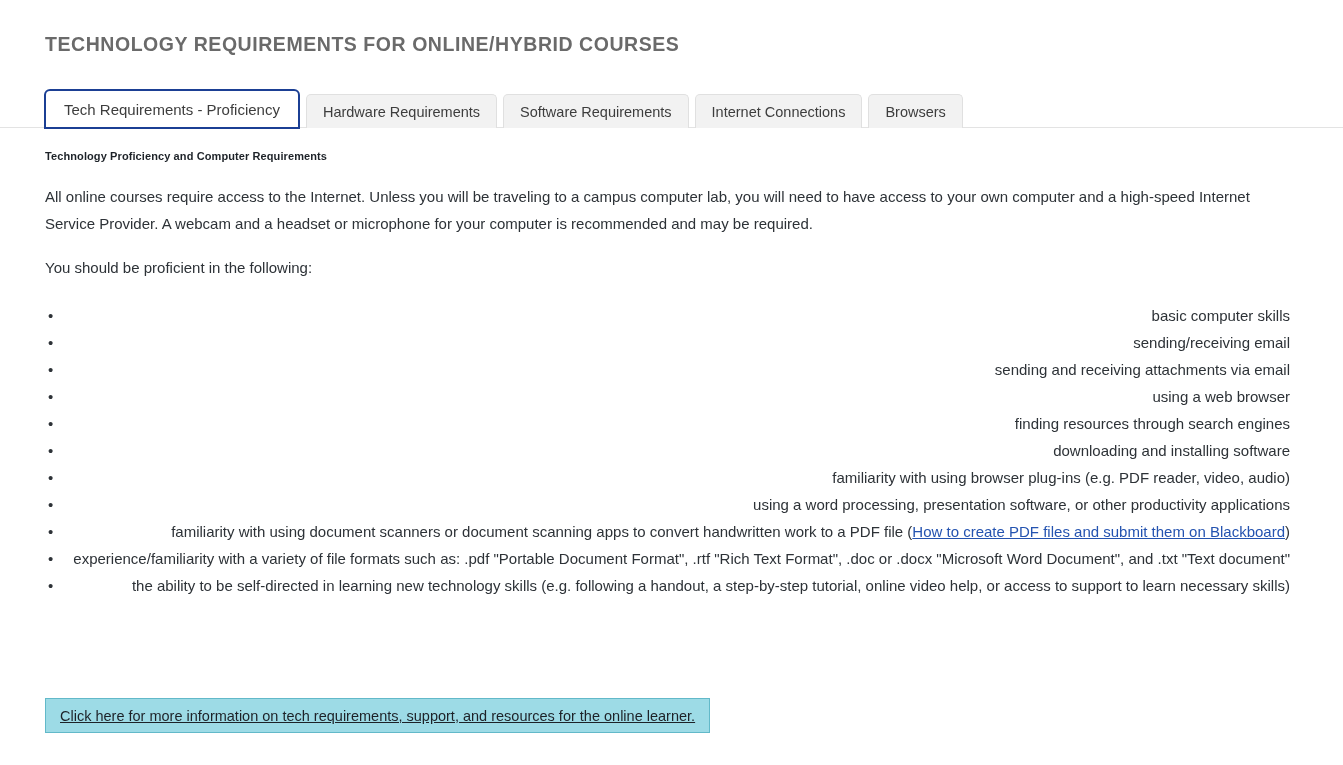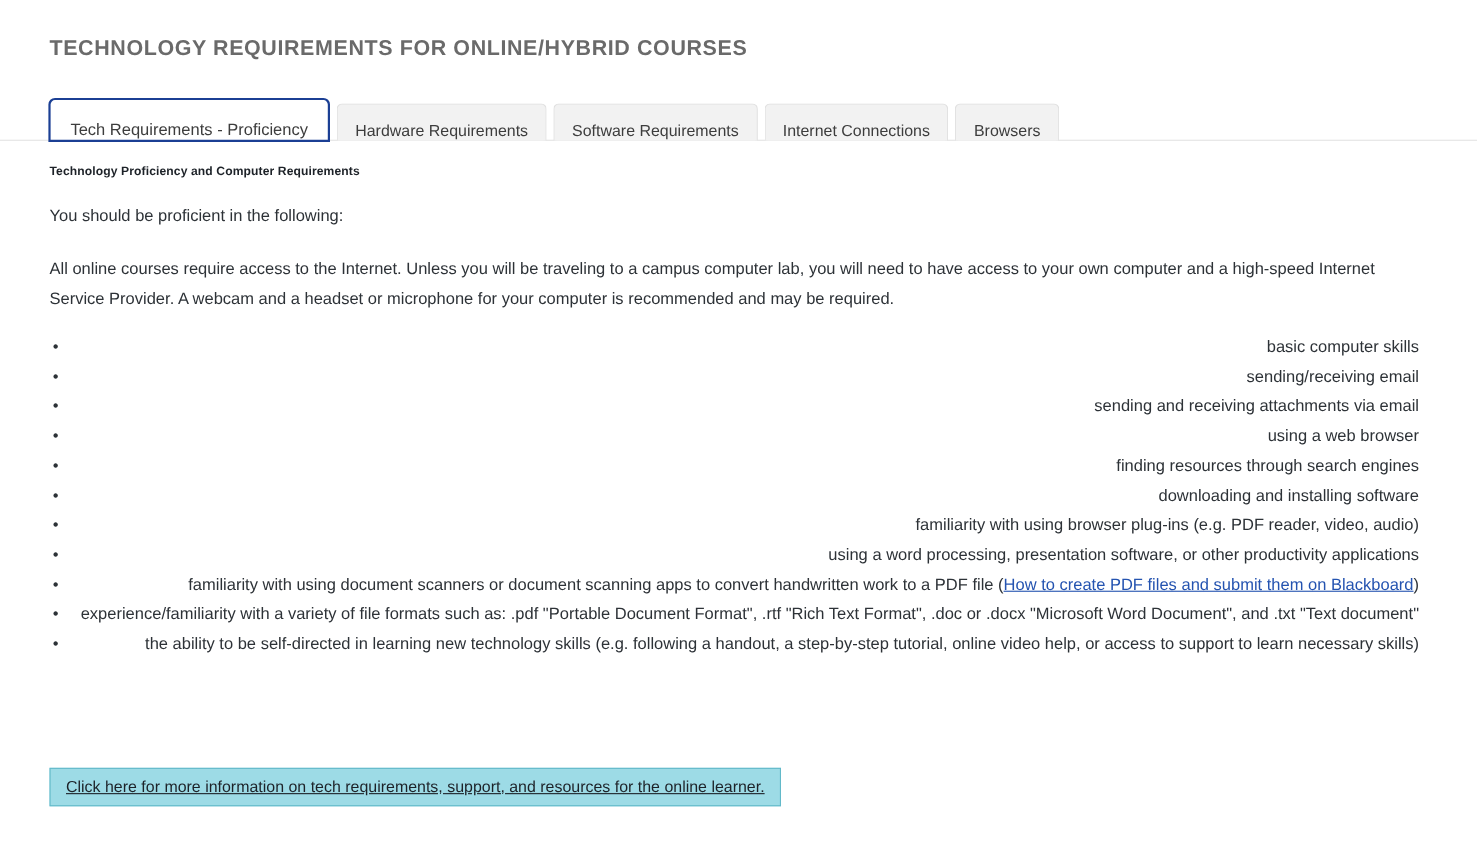--- a/index.html
+++ b/index.html
@@ -55,21 +55,21 @@
     position: absolute;
     left: 44px;
     bottom: 0;
     display: flex;
     align-items: flex-end;
     gap: 6px;
   }
   .tab {
     position: relative;
     display: inline-flex;
-    align-items: flex-end;
+    align-items: center;
     justify-content: center;
     height: 34px;
     padding: 0 16px;
     font-size: 14.5px;
     color: #3d3d3d;
     background: #f2f2f2;
     border: 1px solid #e0e0e0;
     border-bottom: none;
     border-radius: 5px 5px 0 0;
     white-space: nowrap;
@@ -182,23 +182,23 @@
       <div class="tab">
         <span>Browsers</span>
       </div>
     </div>
   </div>
 
   <div class="content">
 
     <div class="section-heading">Technology Proficiency and Computer Requirements</div>
 
+    <p class="body-text">All online courses require access to the Internet. Unless you will be traveling to a campus computer lab, you will need to have access to your own computer and a high-speed Internet Service Provider. A webcam and a headset or microphone for your computer is recommended and may be required.</p>
+
     <p class="body-text lead-in">You should be proficient in the following:</p>
-
-    <p class="body-text">All online courses require access to the Internet. Unless you will be traveling to a campus computer lab, you will need to have access to your own computer and a high-speed Internet Service Provider. A webcam and a headset or microphone for your computer is recommended and may be required.</p>
 
     <ul class="proficiency-list">
       <li>basic computer skills</li>
       <li>sending/receiving email</li>
       <li>sending and receiving attachments via email</li>
       <li>using a web browser</li>
       <li>finding resources through search engines</li>
       <li>downloading and installing software</li>
       <li>familiarity with using browser plug-ins (e.g. PDF reader, video, audio)</li>
       <li>using a word processing, presentation software, or other productivity applications</li>

